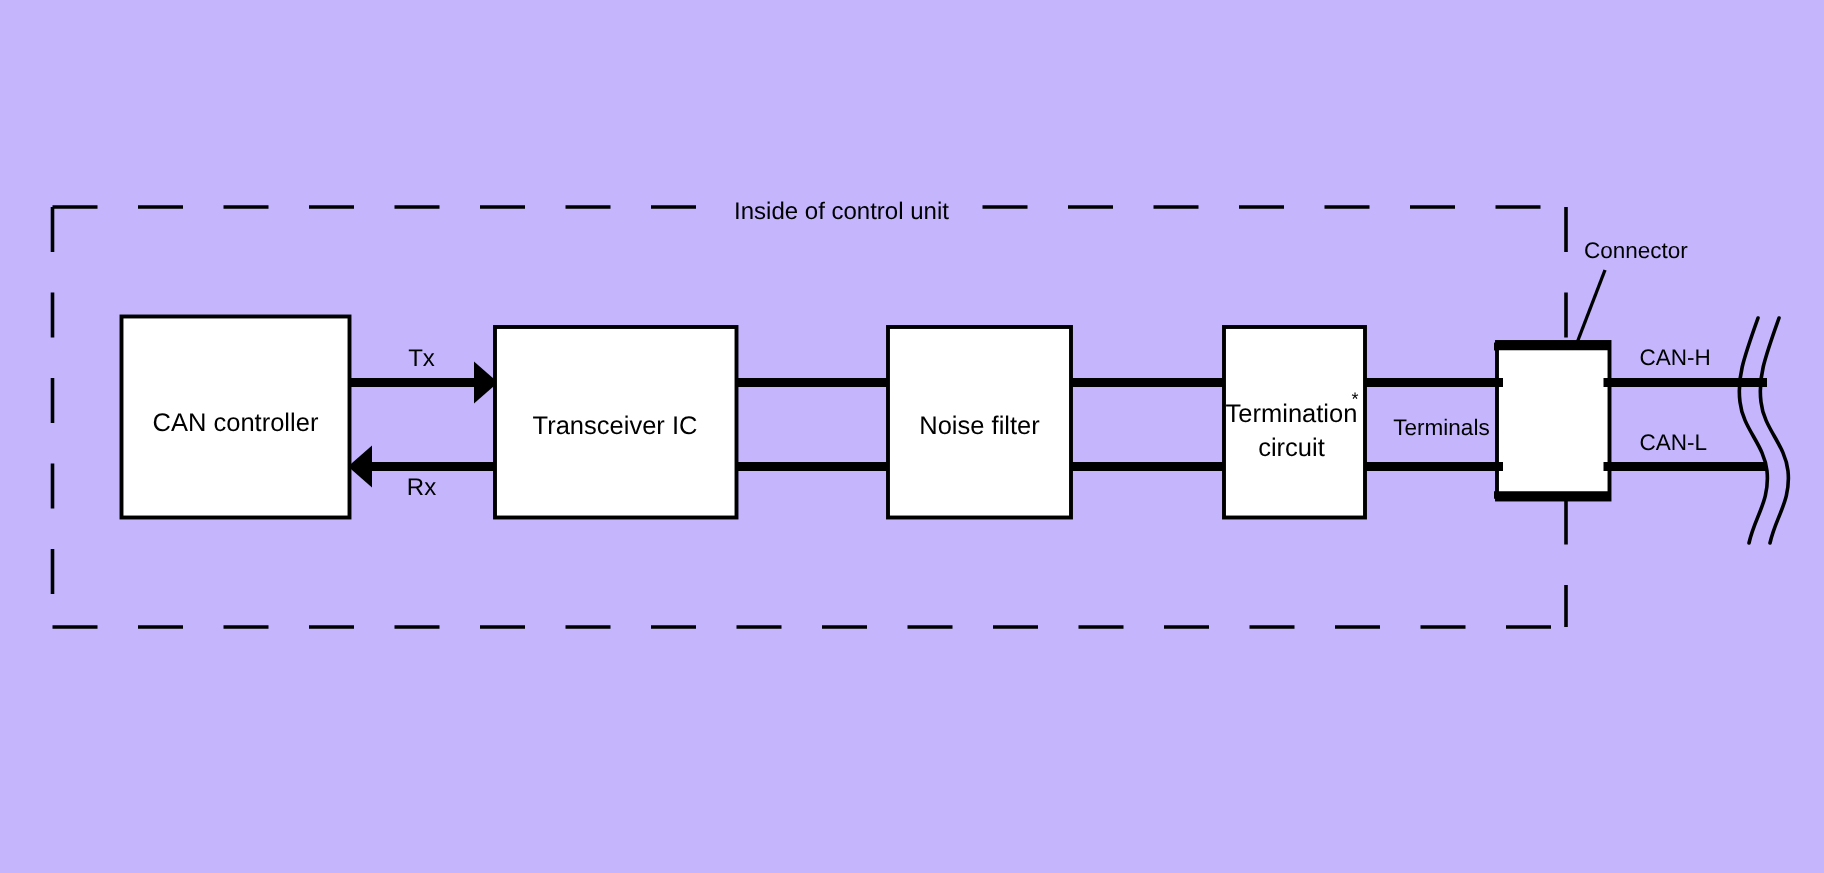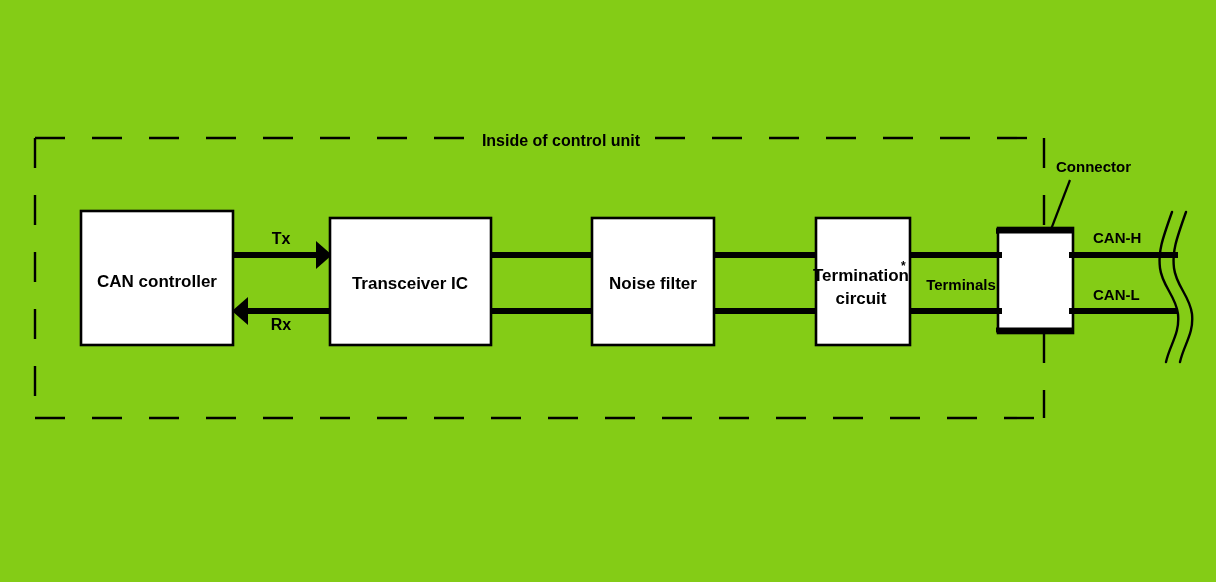--- a/index.html
+++ b/index.html
@@ -10,22 +10,21 @@
   body {
     width: 1216px;
     height: 582px;
     overflow: hidden;
     font-family: "Liberation Sans", sans-serif;
   }
   #diagram-root {
     position: relative;
     width: 1216px;
     height: 582px;
-    background: #84cc16;
-    font-weight: bold;
+    background: #c4b5fd;
   }
   svg.diagram {
     display: block;
     width: 1216px;
     height: 582px;
   }
   .box-fill {
     fill: #ffffff;
     stroke: #000000;
     stroke-width: 2.6;

